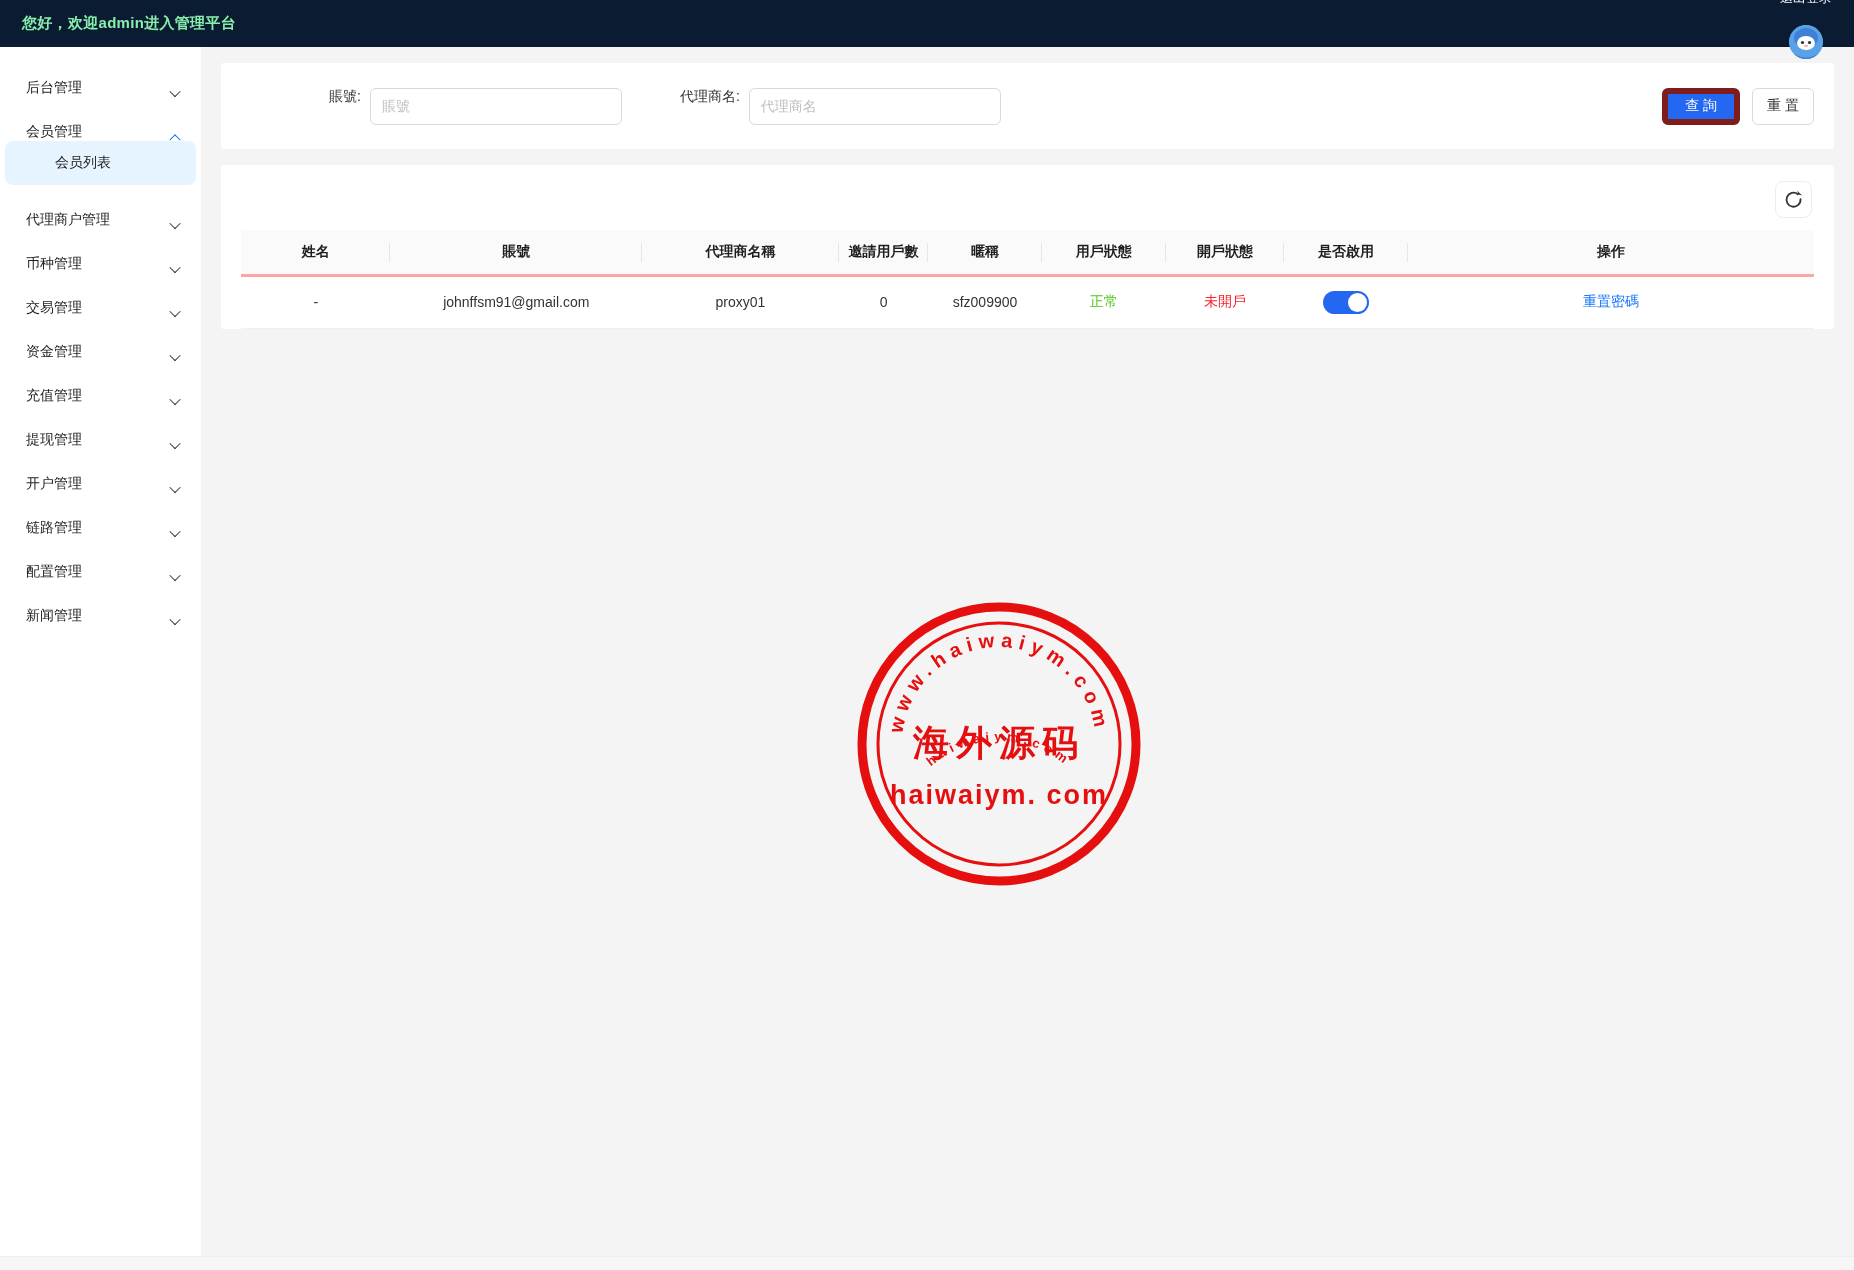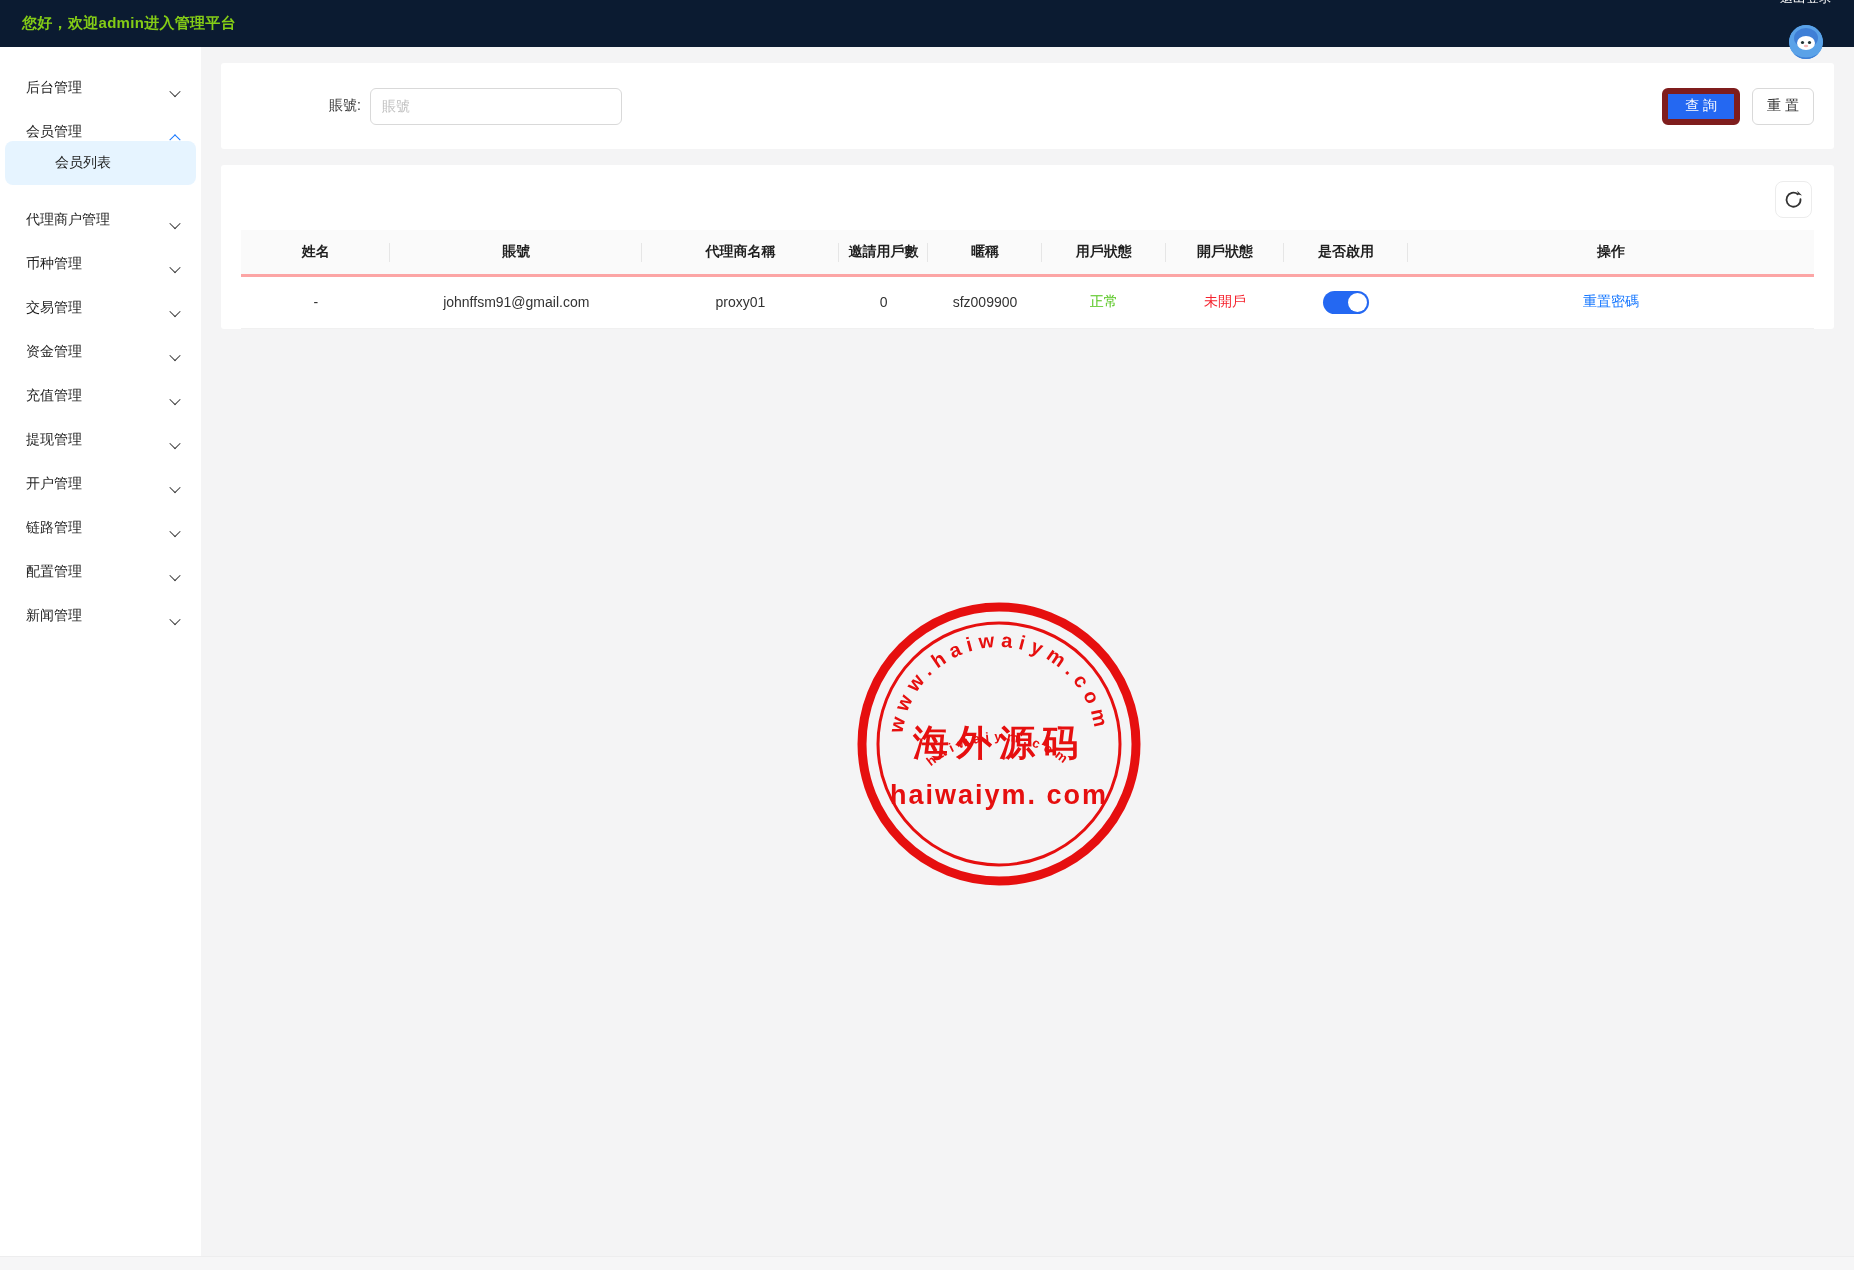--- a/index.html
+++ b/index.html
@@ -2,21 +2,21 @@
 <html><head>
 <meta charset="utf-8">
 <style>
   * { margin:0; padding:0; box-sizing:border-box; }
   html,body { width:1854px; height:1270px; overflow:hidden;
     font-family:"Liberation Sans","DejaVu Sans",sans-serif; background:#f4f4f5; color:#1f1f1f; }
 
   
   .topbar { position:absolute; top:0; left:0; width:1854px; height:47px; background:#0b1b31;
     display:flex; align-items:center; justify-content:space-between; padding:0 22px; z-index:30; }
-  .topbar .welcome { color:#84cc16; font-size:15px; font-weight:700; letter-spacing:.3px; }
+  .topbar .welcome { color:#86efac; font-size:15px; font-weight:700; letter-spacing:.3px; }
   .topbar .right { display:flex; align-items:center; gap:18px;flex-direction:column; }
   .topbar .logout { color:#fff; font-size:13px; cursor:pointer; }
   .avatar { width:34px; height:34px; border-radius:50%; overflow:hidden; background:#4e9de6; cursor:pointer; }
 
   
   .sidebar { position:absolute; top:47px; left:0; width:201px; height:1209px; background:#fff; z-index:20; }
   .menu { padding-top:6px; }
   .menu-item { height:44px; display:flex; align-items:flex-end; justify-content:space-between;
     padding:0 22px 0 26px; font-size:14px; color:#1f1f1f; cursor:pointer; }
   .chev { width:8px; height:8px; border-right:1.7px solid #3a3a3a; border-bottom:1.7px solid #3a3a3a;
@@ -24,21 +24,21 @@
   .chev.up { border-color:#1677ff; transform:rotate(-135deg) translate(-2px,-2px); margin-top:4px; }
   .submenu-item { height:44px; margin:0 5px; border-radius:8px; background:#e6f4ff;
     display:flex; align-items:center; padding-left:50px; font-size:14px; color:#1f1f1f; cursor:pointer; }
 
   
   .main { position:absolute; left:201px; top:47px; width:1653px; height:1223px; }
   .card { background:#fff; margin:16px 20px 0 20px; border-radius:3px; }
 
   
   .search-card { height:86px; display:flex; align-items:center; padding:0 20px; }
-  .form-item { display:flex; align-items:center; }
+  .form-item { display:flex; }
   .form-item.first { margin-left:88px; }
   .form-item.second { margin-left:58px; }
   .form-item label { font-size:14px; color:#333; margin-right:9px; }
   .form-item input { width:252px; height:37px; border:1px solid #d9d9d9; border-radius:6px;
     padding:0 11px; font-size:14px; color:#333; outline:none; font-family:inherit; }
   .form-item input::placeholder { color:#bfbfbf; }
   .search-buttons { margin-left:auto; display:flex; gap:12px; }
   .btn { height:37px; border-radius:6px; font-size:14px; cursor:pointer; font-family:inherit; }
   .btn-primary { background:#2468f2; border:6px solid #7f1d1d; color:#fff; padding:0 17px; }
   .btn-default { background:#fff; border:1px solid #d9d9d9; color:#333; padding:0 14px; }
@@ -156,20 +156,24 @@
     </div>
   </div>
 </div>
 
 <div class="main">
 
   <div class="card search-card">
     <div class="form-item first">
       <label>賬號:</label>
       <input type="text" placeholder="賬號" style="">
+    </div>
+    <div class="form-item second">
+      <label>代理商名:</label>
+      <input type="text" placeholder="代理商名" style="">
     </div>
     <div class="search-buttons">
       <button class="btn btn-primary">查 詢</button>
       <button class="btn btn-default">重 置</button>
     </div>
   </div>
 
   <div class="card table-card">
     <div class="toolbar">
       <div class="refresh-btn">

